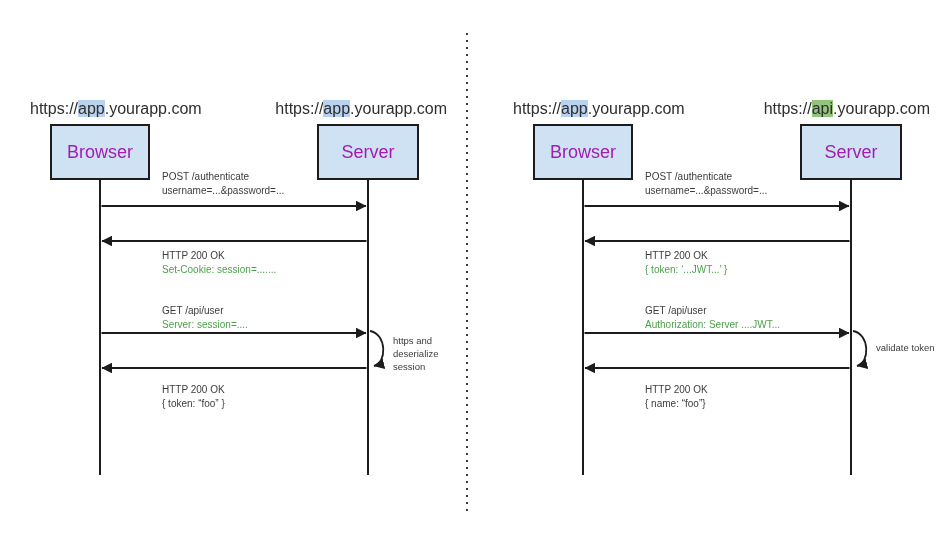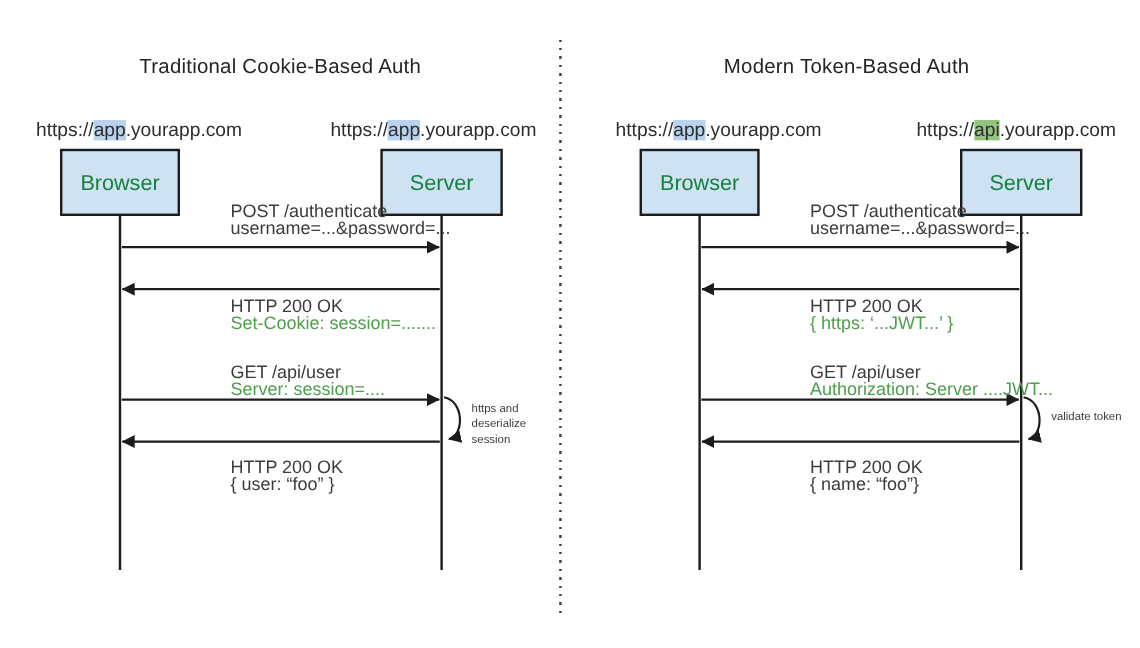--- a/index.html
+++ b/index.html
@@ -17,25 +17,25 @@
   .d1 .diagram-title{transform:translateX(-11px)}
   .url{position:absolute;top:100px;font-size:16px;color:#2e2e2e;white-space:nowrap}
   .url-browser{left:30px}
   .url-server{right:20px}
   .hl-blue{background:var(--hl-blue,#b9d3ee)}
   .hl-green{background:var(--hl-green,#93c47d)}
   .actor-box{
     position:absolute;top:124px;height:52px;
     border:2px solid var(--line,#1c1c1c);background:var(--box-fill,#cfe2f3);
     display:flex;align-items:center;justify-content:center;
-    font-size:18px;color:#15803d;
+    font-size:18px;color:#a21caf;
   }
   .box-browser{left:50px;width:96px}
   .box-server{left:317px;width:98px}
-  .msg{position:absolute;left:192px;font-size:15px;line-height:13.5px;color:#3c3c3c;white-space:nowrap}
+  .msg{position:absolute;left:162px;font-size:10px;line-height:13.5px;color:#3c3c3c;white-space:nowrap}
   .msg span{display:block}
   .msg .green{color:var(--text-green,#4e9e4c)}
   .m1{top:170px}.m2{top:249px}.m3{top:304px}.m4{top:383px}
   .loop-note{position:absolute;left:393px;font-size:9.5px;line-height:13px;color:#3c3c3c;white-space:nowrap}
   .loop-note span{display:block}
   .d0 .loop-note{top:334px}
   .d1 .loop-note{top:341px}
   svg.overlay{position:absolute;left:0;top:0;pointer-events:none}
   .ll{stroke:var(--line,#1c1c1c);stroke-width:2}
   .ar{stroke:var(--line,#1c1c1c);stroke-width:1.8;fill:none}
@@ -44,21 +44,20 @@
     position:absolute;left:465.5px;top:33px;width:2px;height:482px;
     background:repeating-linear-gradient(to bottom,var(--divider,#3a3a3a) 0 2px,transparent 2px 7px);
   }
 </style>
 </head>
 <body>
 
 <div class="canvas">
 
   <div class="diagram d0">
-    <div class="diagram-title">Traditional Cookie-Based Auth</div>
 
     <div class="url url-browser"><span>https://</span><span class="hl-blue">app</span><span>.yourapp.com</span></div>
     <div class="url url-server"><span>https://</span><span class="hl-blue">app</span><span>.yourapp.com</span></div>
 
     <div class="actor-box box-browser">
         <span>Browser</span>
       </div>
     <div class="actor-box box-server">
         <span>Server</span>
       </div>
@@ -85,34 +84,33 @@
     <div class="msg m2">
       <span>HTTP 200 OK</span>
       <span class="green">Set-Cookie: session=.......</span>
     </div>
     <div class="msg m3">
       <span>GET /api/user</span>
       <span class="green">Server: session=....</span>
     </div>
     <div class="msg m4">
       <span>HTTP 200 OK</span>
-      <span>{ user: “foo” }</span>
+      <span>{ token: “foo” }</span>
     </div>
 
     <div class="loop-note">
       <span>https and</span>
       <span>deserialize</span>
       <span>session</span>
     </div>
   </div>
 
   <div class="divider"></div>
 
   <div class="diagram d1">
-    <div class="diagram-title">Modern Token-Based Auth</div>
 
     <div class="url url-browser"><span>https://</span><span class="hl-blue">app</span><span>.yourapp.com</span></div>
     <div class="url url-server"><span>https://</span><span class="hl-green">api</span><span>.yourapp.com</span></div>
 
     <div class="actor-box box-browser">
         <span>Browser</span>
       </div>
     <div class="actor-box box-server">
         <span>Server</span>
       </div>
@@ -131,21 +129,21 @@
       <line class="ar" x1="366.5" y1="368" x2="102" y2="368" marker-end="url(#ah1)"></line>
       <path class="ar" d="M 370 331 C 387 334 387 363 374 366" marker-end="url(#ah1)"></path>
     </svg>
 
     <div class="msg m1">
       <span>POST /authenticate</span>
       <span>username=...&amp;password=...</span>
     </div>
     <div class="msg m2">
       <span>HTTP 200 OK</span>
-      <span class="green">{ https: ‘...JWT...’ }</span>
+      <span class="green">{ token: ‘...JWT...’ }</span>
     </div>
     <div class="msg m3">
       <span>GET /api/user</span>
       <span class="green">Authorization: Server ....JWT...</span>
     </div>
     <div class="msg m4">
       <span>HTTP 200 OK</span>
       <span>{ name: “foo”}</span>
     </div>
 

